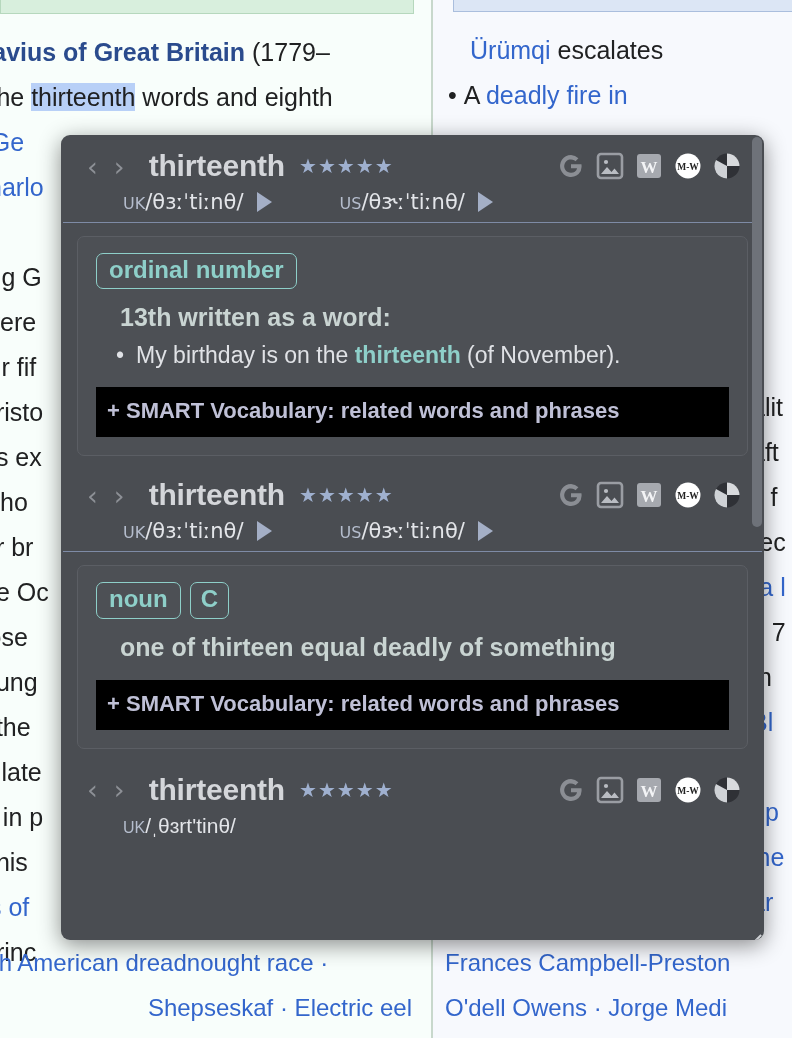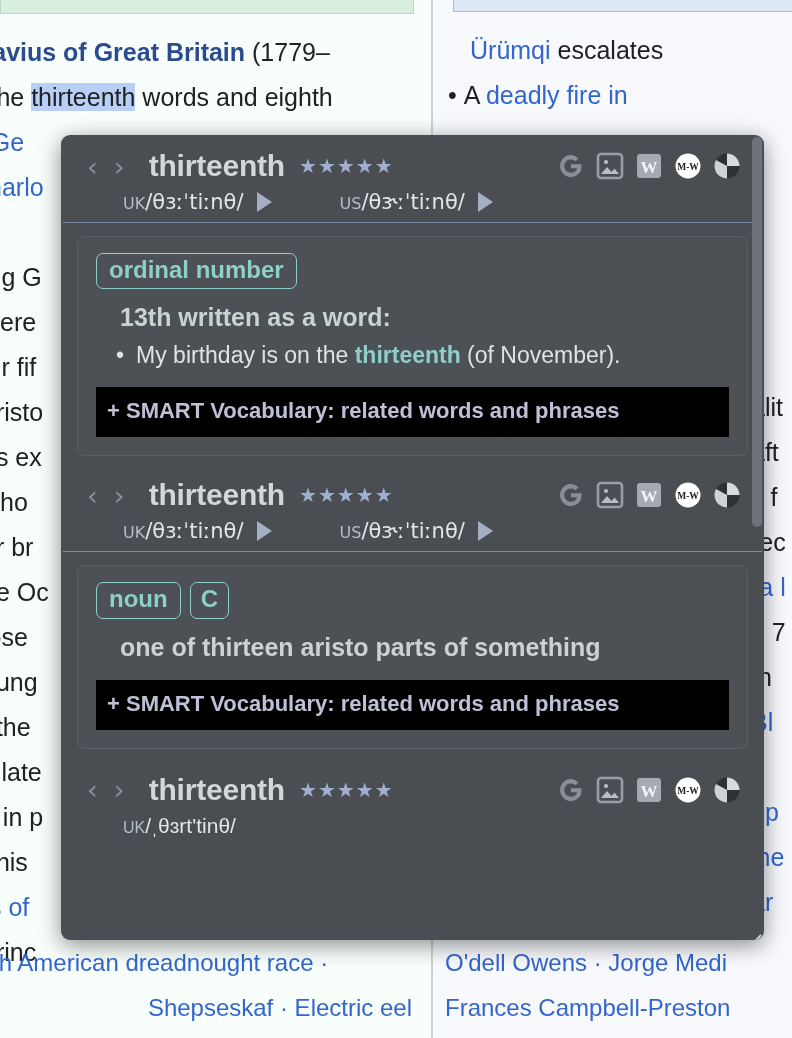--- a/index.html
+++ b/index.html
@@ -245,22 +245,22 @@
         <div>n 7</div>
         <div>th</div>
         <div style="color:#3366cc">Bl</div>
         <div style="height:45px"></div>
         <div style="color:#3366cc">up</div>
         <div style="color:#3366cc">ine</div>
         <div style="color:#3366cc">ar</div>
       </div>
 
       <div class="bg-text right-bottom">
+        <div>Frances Campbell-Preston</div>
         <div>O'dell Owens · Jorge Medi</div>
-        <div>Frances Campbell-Preston</div>
       </div>
     </div>
   </div>
 
   <div class="popup">
     <div class="popup-scroll">
 
       <div class="entry-head">
         <div class="head-row">
           <span class="nav-arrow">‹</span>
@@ -351,21 +351,21 @@
         <span class="phon-gap"></span>
         <span class="phon"><span class="reg">US</span><span>/θɝːˈtiːnθ/</span></span>
         <span class="play"></span>
       </div>
 
       <div class="defcard">
         <div class="pos-row">
           <span class="pos-chip">noun</span>
           <span class="pos-chip sm">C</span>
         </div>
-        <div class="sense">one of thirteen aristo parts of something</div>
+        <div class="sense">one of thirteen equal deadly of something</div>
         <div class="smart">+ SMART Vocabulary: related words and phrases</div>
       </div>
 
       <div class="entry-head" style="padding-top:24px">
         <div class="head-row">
           <span class="nav-arrow">‹</span>
           <span class="nav-arrow next">›</span>
           <span class="word">thirteenth</span>
           <span class="stars">★★★★★</span>
           <span class="head-spacer"></span>

